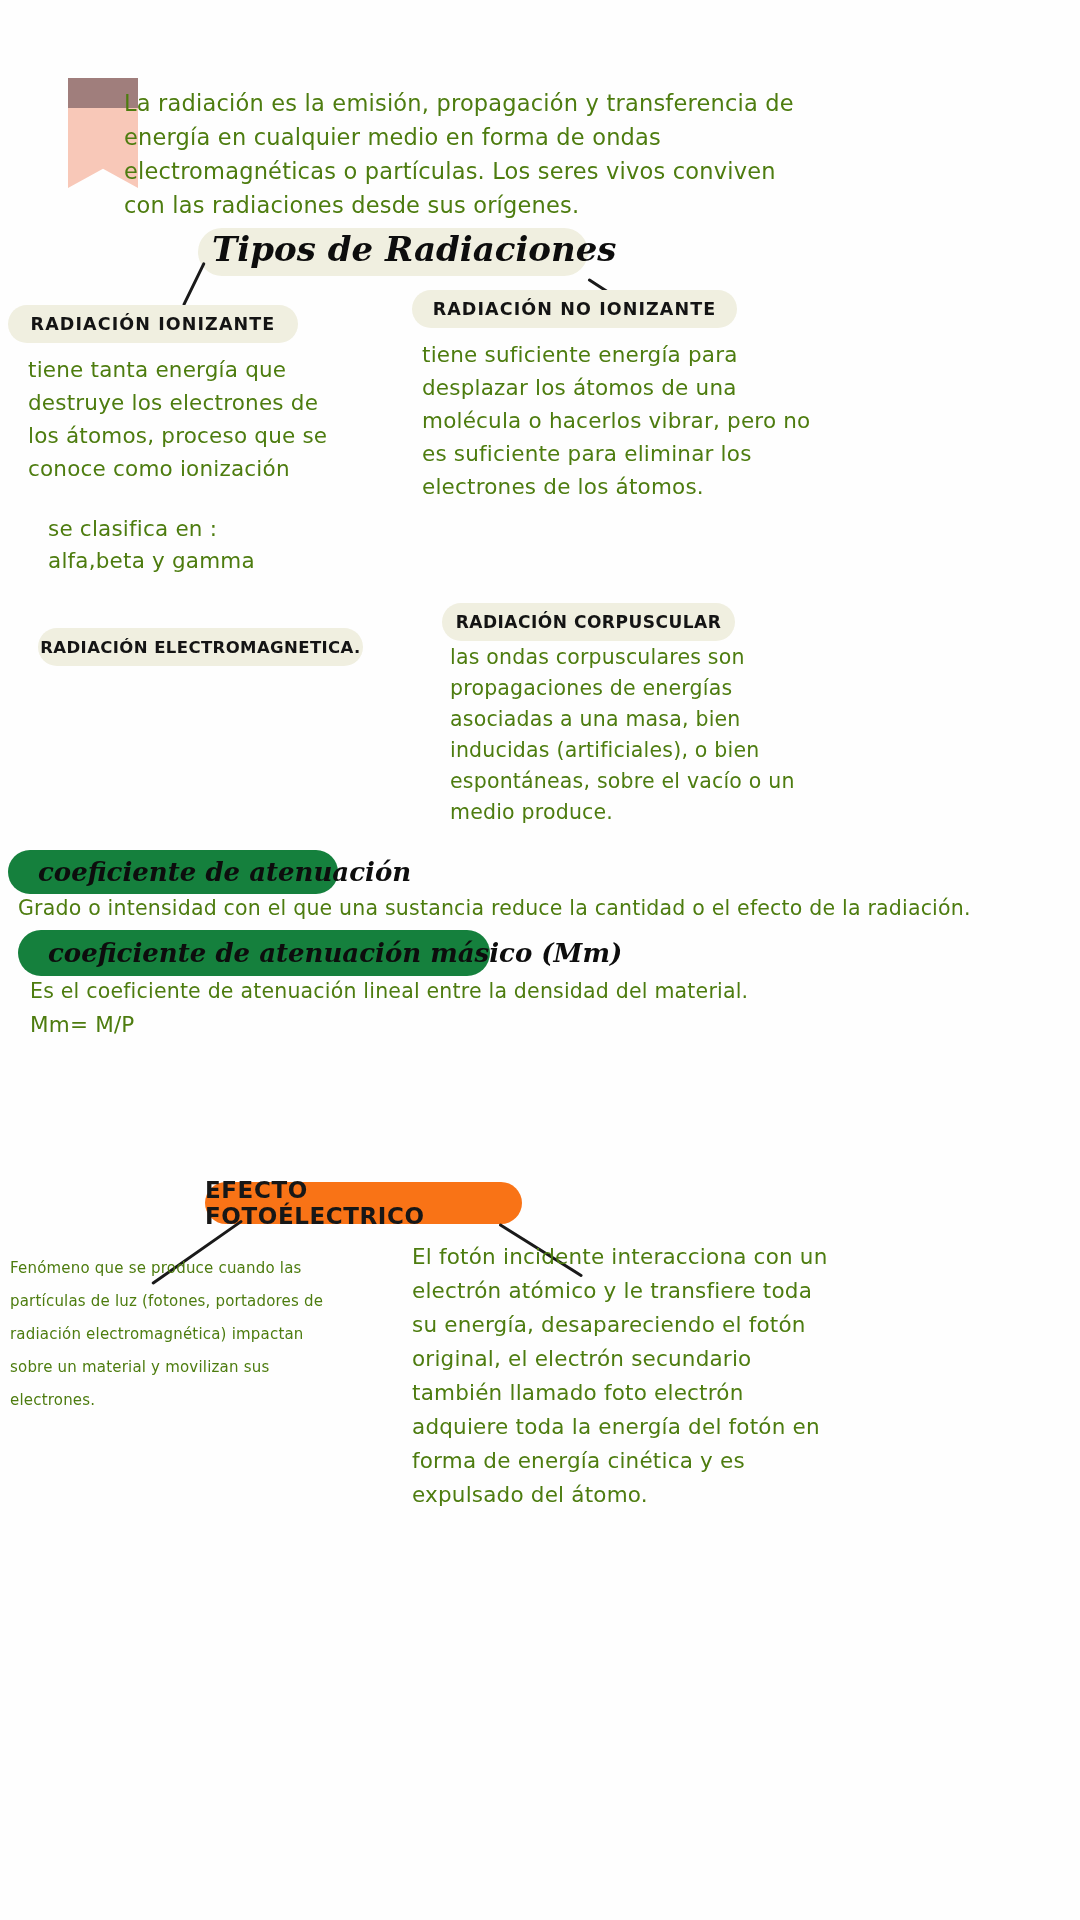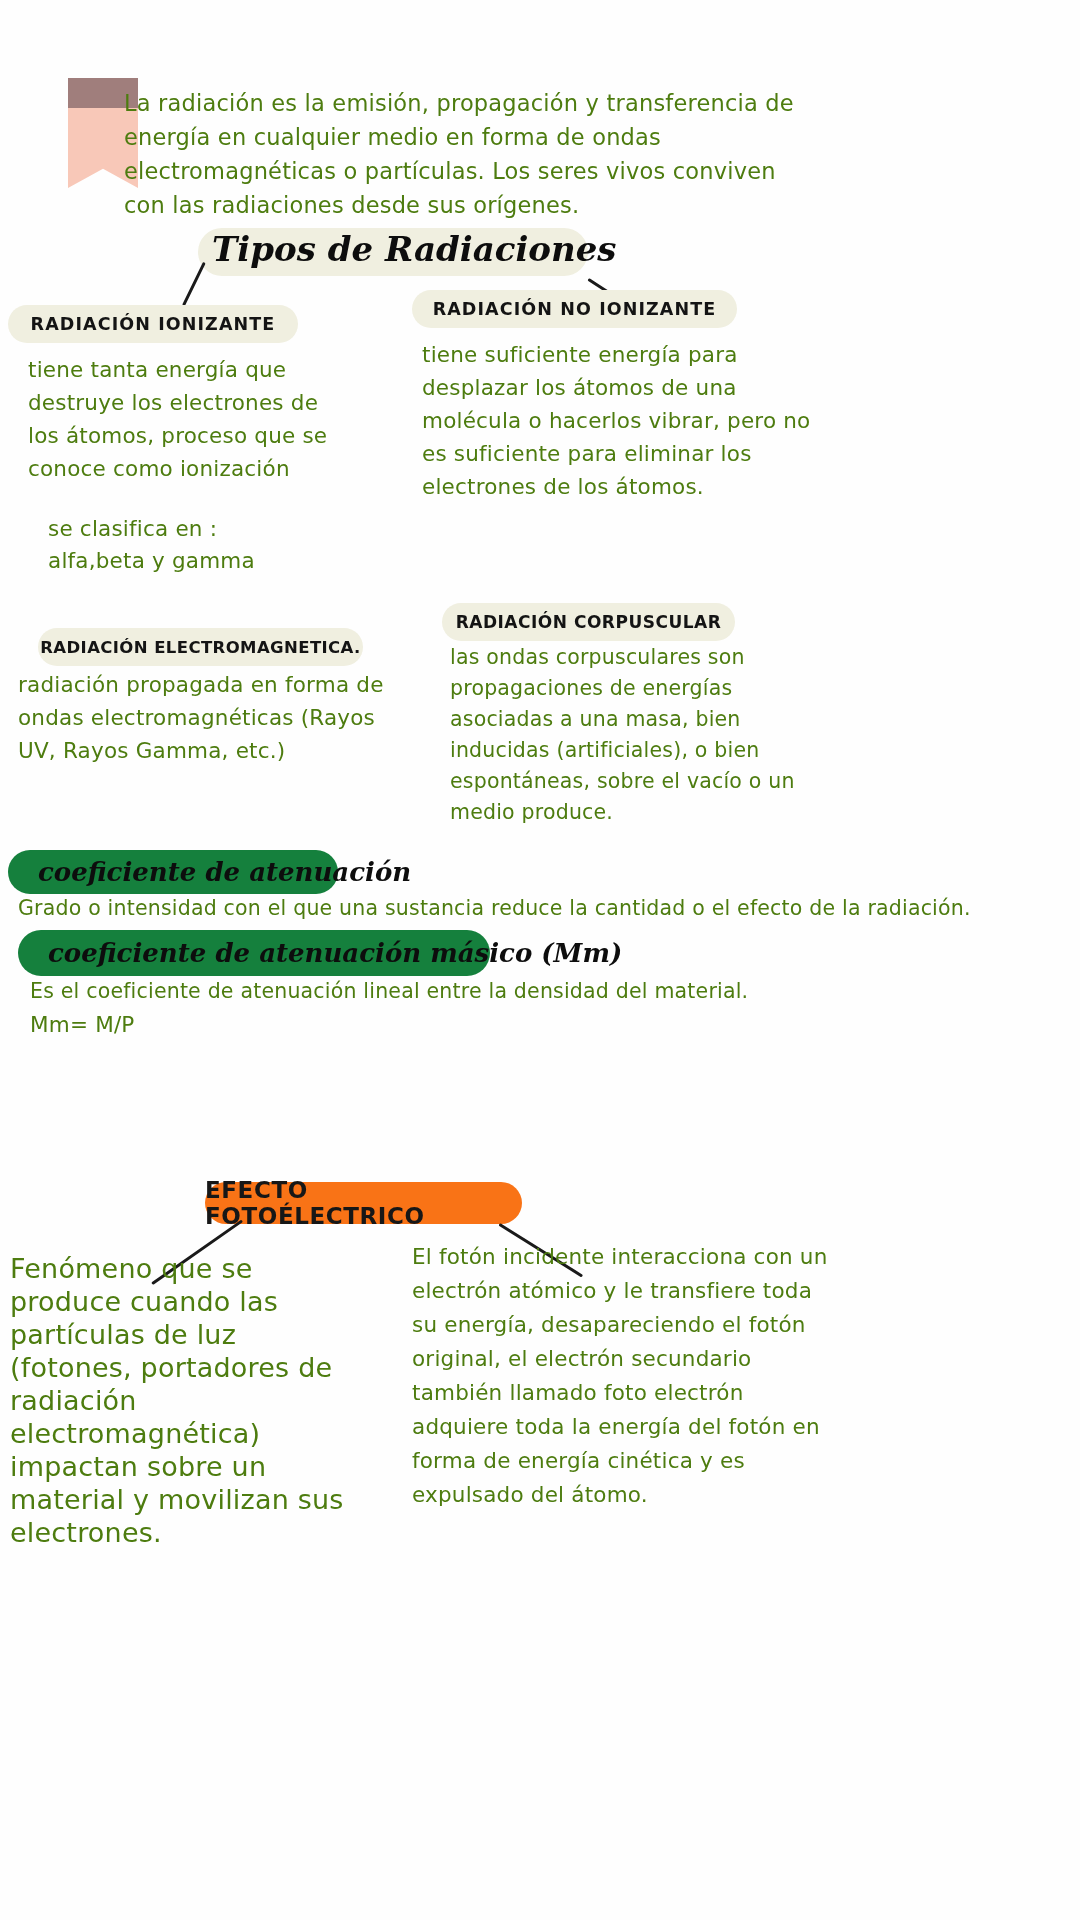--- a/index.html
+++ b/index.html
@@ -180,21 +180,20 @@
   <div class="body-block hand" style="left:48px; top:512px; width:320px;">se clasifica en :</div>
 
   <div class="pill-cream" style="left:412px; top:290px; width:325px; height:38px;">
     <span class="cap">RADIACIÓN NO IONIZANTE</span>
   </div>
   <div class="body-block hand" style="left:422px; top:338px; width:400px;">tiene suficiente energía para desplazar los átomos de una molécula o hacerlos vibrar, pero no es suficiente para eliminar los electrones de los átomos.</div>
 
   <div class="pill-cream" style="left:38px; top:628px; width:325px; height:38px;">
     <span class="cap" style="font-size:16.5px; letter-spacing:0.4px;">RADIACIÓN ELECTROMAGNETICA.</span>
   </div>
-  <div class="body-block hand" style="left:18px; top:668px; width:370px;">radiación propagada en forma de ondas electromagnéticas (Rayos UV, Rayos Gamma, etc.)</div>
 
   <div class="pill-cream" style="left:442px; top:603px; width:293px; height:38px;">
     <span class="cap" style="font-size:17px; letter-spacing:0.5px;">RADIACIÓN CORPUSCULAR</span>
   </div>
   <div class="body-block sm hand" style="left:450px; top:642px; width:390px;">las ondas corpusculares son propagaciones de energías asociadas a una masa, bien inducidas (artificiales), o bien espontáneas, sobre el vacío o un medio produce.</div>
 
   <div class="pill-pink" style="left:8px; top:850px; width:330px; height:44px;">
     <span class="script" style="font-size:26px;">coeficiente de atenuación</span>
   </div>
   <div class="body-block hand" style="left:18px; top:892px; width:1030px; font-size:20.5px;">Grado o intensidad con el que una sustancia reduce la cantidad o el efecto de la radiación.</div>
@@ -206,17 +205,17 @@
   <div class="body-block hand" style="left:30px; top:1008px; width:900px; font-size:21.5px;">Mm= M/P</div>
 
   <div class="pill-purple" style="left:205px; top:1182px; width:317px; height:42px;">
     <span class="cap">EFECTO FOTOÉLECTRICO</span>
   </div>
 
   <div class="line" style="left:243px; top:1222px; width:110px; transform: rotate(145deg);"></div>
 
   <div class="line" style="left:500px; top:1223px; width:98px; transform: rotate(32deg);"></div>
 
-  <div class="body-block hand" style="left:10px; top:1252px; width:340px; font-size:27px; line-height:33px;">Fenómeno que se produce cuando las partículas de luz (fotones, portadores de radiación electromagnética) impactan sobre un material y movilizan sus electrones.</div>
+  <div class="body-block hand" style="left:10px; top:1252px; width:340px; font-size:15px; line-height:33px;">Fenómeno que se produce cuando las partículas de luz (fotones, portadores de radiación electromagnética) impactan sobre un material y movilizan sus electrones.</div>
 
   <div class="body-block hand" style="left:412px; top:1240px; width:420px; font-size:21.5px; line-height:34px;">El fotón incidente interacciona con un electrón atómico y le transfiere toda su energía, desapareciendo el fotón original, el electrón secundario también llamado foto electrón adquiere toda la energía del fotón en forma de energía cinética y es expulsado del átomo.</div>
 
 </div>
 
 </body></html>

